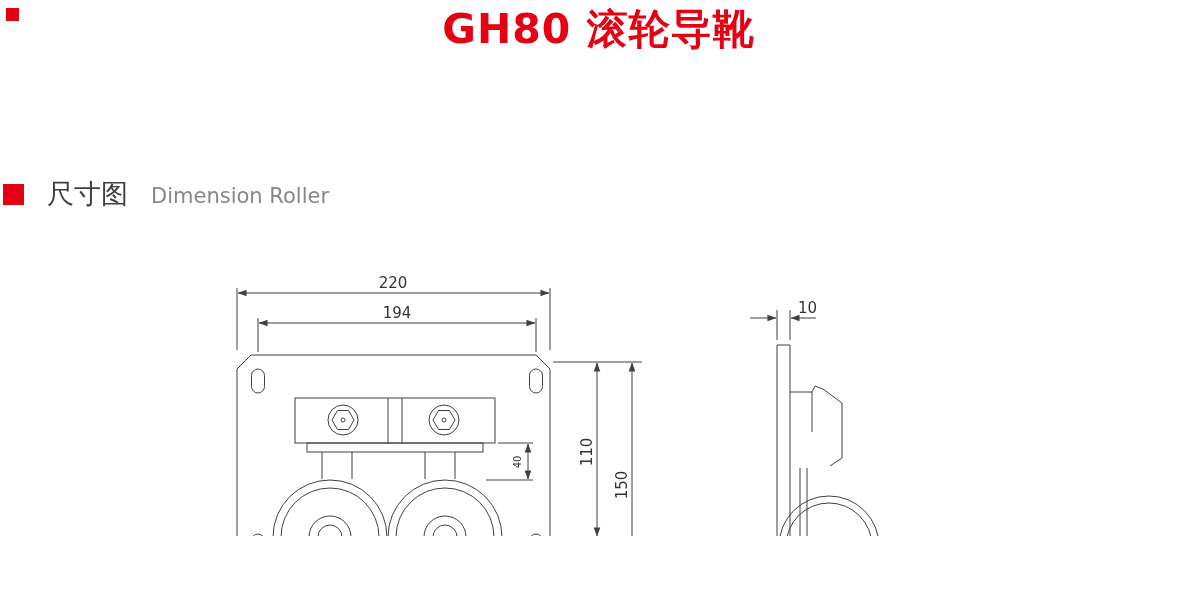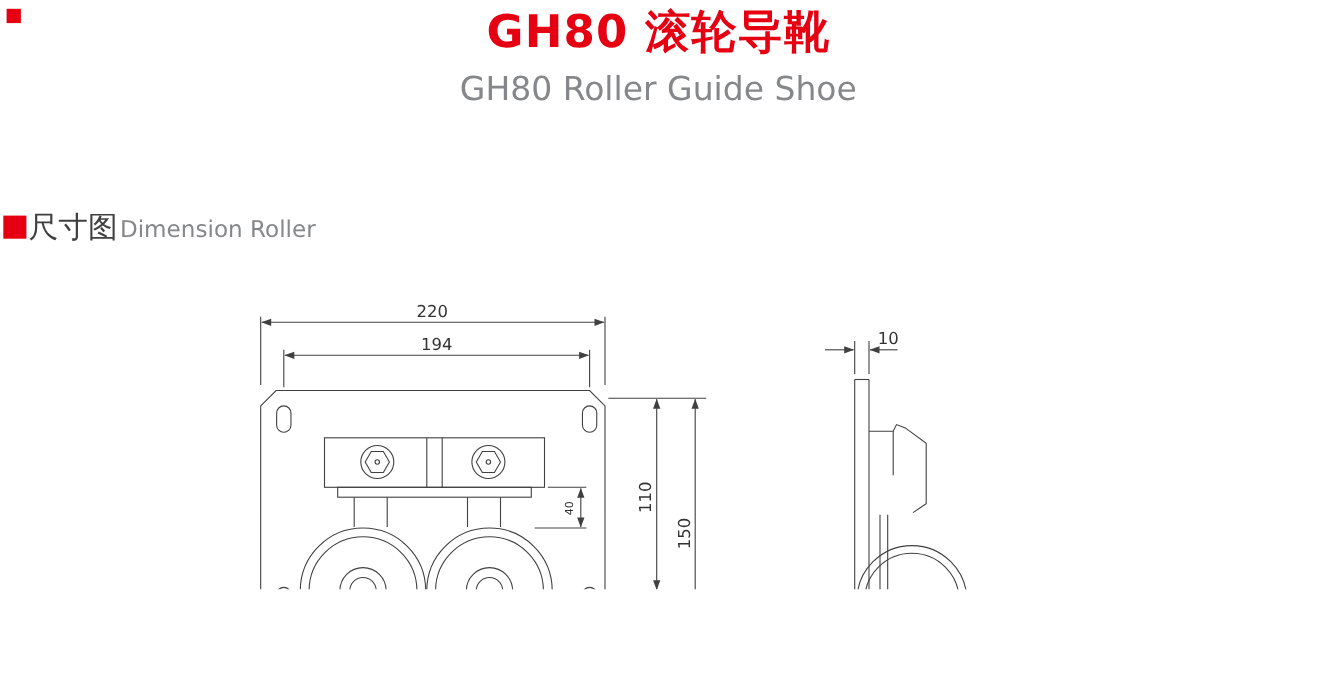--- a/index.html
+++ b/index.html
@@ -9,37 +9,36 @@
   }
   .corner-mark { position:absolute; left:6px; top:8px; width:13px; height:13px; background:#e50012; }
   .title {
     position:absolute; top:2px; left:0; right:0; margin:0; text-align:center;
     font-size:41px; font-weight:bold; color:#e50012; letter-spacing:1px;
   }
   .subtitle {
     position:absolute; top:64px; left:0; right:0; margin:0; text-align:center;
     font-size:30px; font-weight:500; color:#85878a;
   }
-  .section-header { position:absolute; left:3px; top:188px; display:flex; align-items:center; gap:2px; }
+  .section-header { position:absolute; left:3px; top:176px; display:flex; align-items:center; gap:23px; }
   .bullet { width:21px; height:21px; background:#e50012; flex:0 0 auto; }
   .section-cn { font-size:27px; color:#3f3f3f; }
   .section-en { font-size:21px; color:#85878a; padding-top:3px; }
   svg.drawing { position:absolute; left:0; top:0; }
   .dim { font-family:"DejaVu Sans",sans-serif; font-size:15px; fill:#333333; stroke:none; }
   .dim-small { font-size:10px; }
 </style>
 </head>
 <body>
 
 <div class="page">
 
   <div class="corner-mark"></div>
 
   <h1 class="title">GH80 滚轮导靴</h1>
-  <h2 class="subtitle">GH80 Roller Guide Shoe</h2>
 
   <div class="section-header">
     <span class="bullet"></span>
     <span class="section-cn">尺寸图</span>
     <span class="section-en">Dimension Roller</span>
   </div>
 
   <svg class="drawing" width="1197" height="612" viewBox="0 0 1197 612">
     <defs>
       <marker id="arrow" viewBox="0 0 10 10" refX="9.5" refY="5" markerWidth="13" markerHeight="9" orient="auto-start-reverse">

